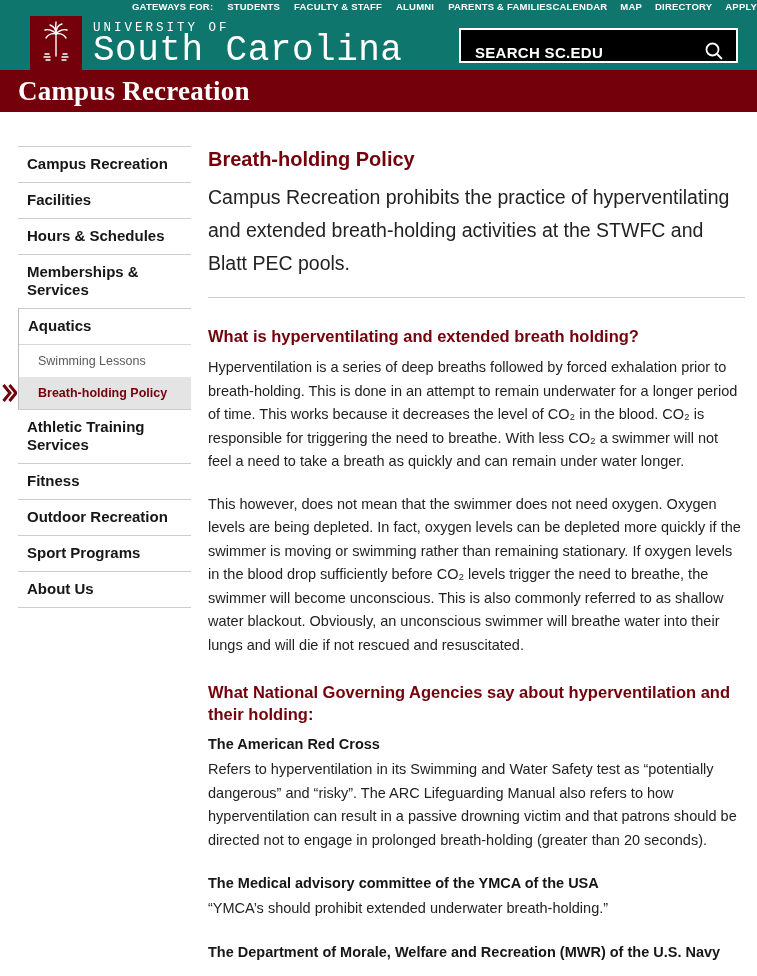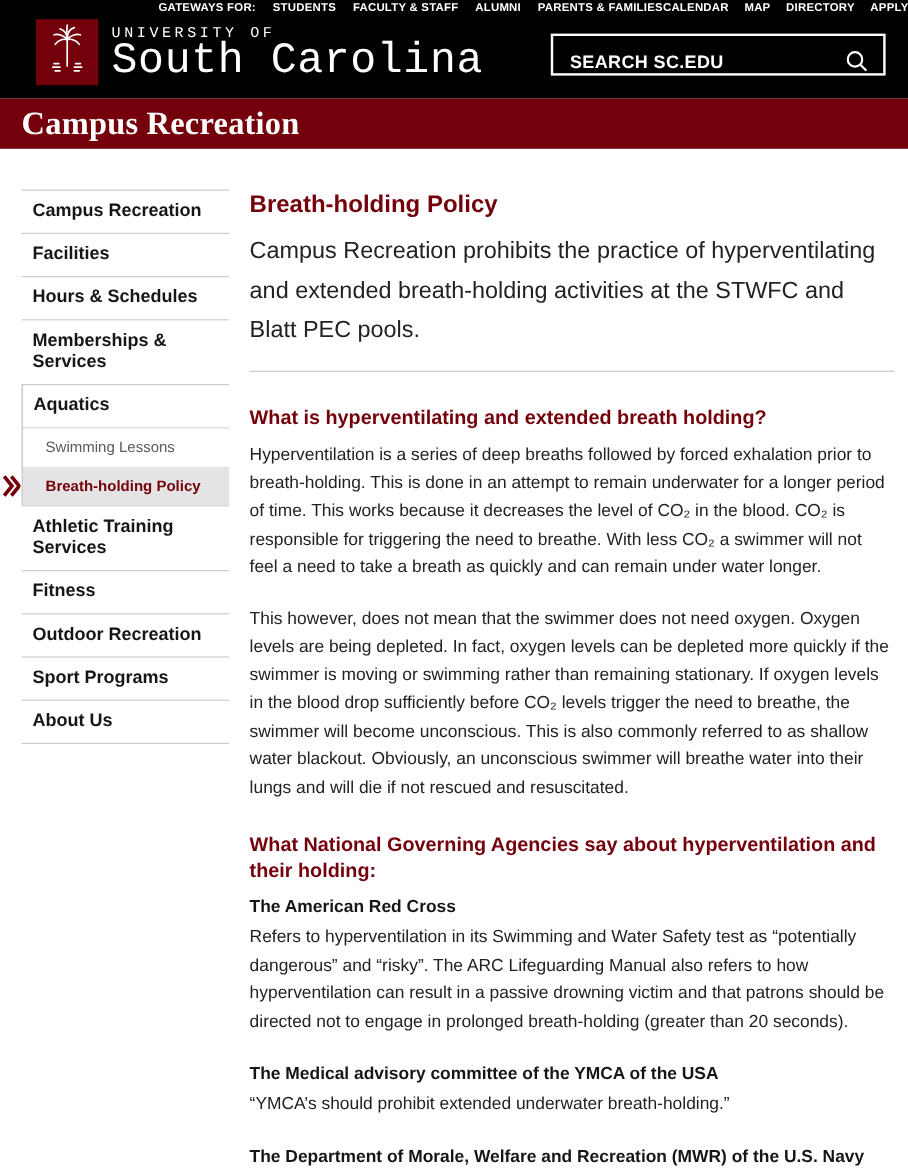--- a/index.html
+++ b/index.html
@@ -7,22 +7,22 @@
   body {
     width: 757px;
     font-family: "Liberation Sans", sans-serif;
     color: #222;
   }
 
   
   .topbar {
     position: relative;
     width: 757px;
-    height: 82px;
-    background: #000000;
+    height: 70px;
+    background: #0f766e;
   }
   .gateway-row {
     position: absolute;
     top: 0;
     left: 132px;
     right: 12px;
     display: flex;
     justify-content: space-between;
     align-items: flex-start;
     padding-top: 1px;

